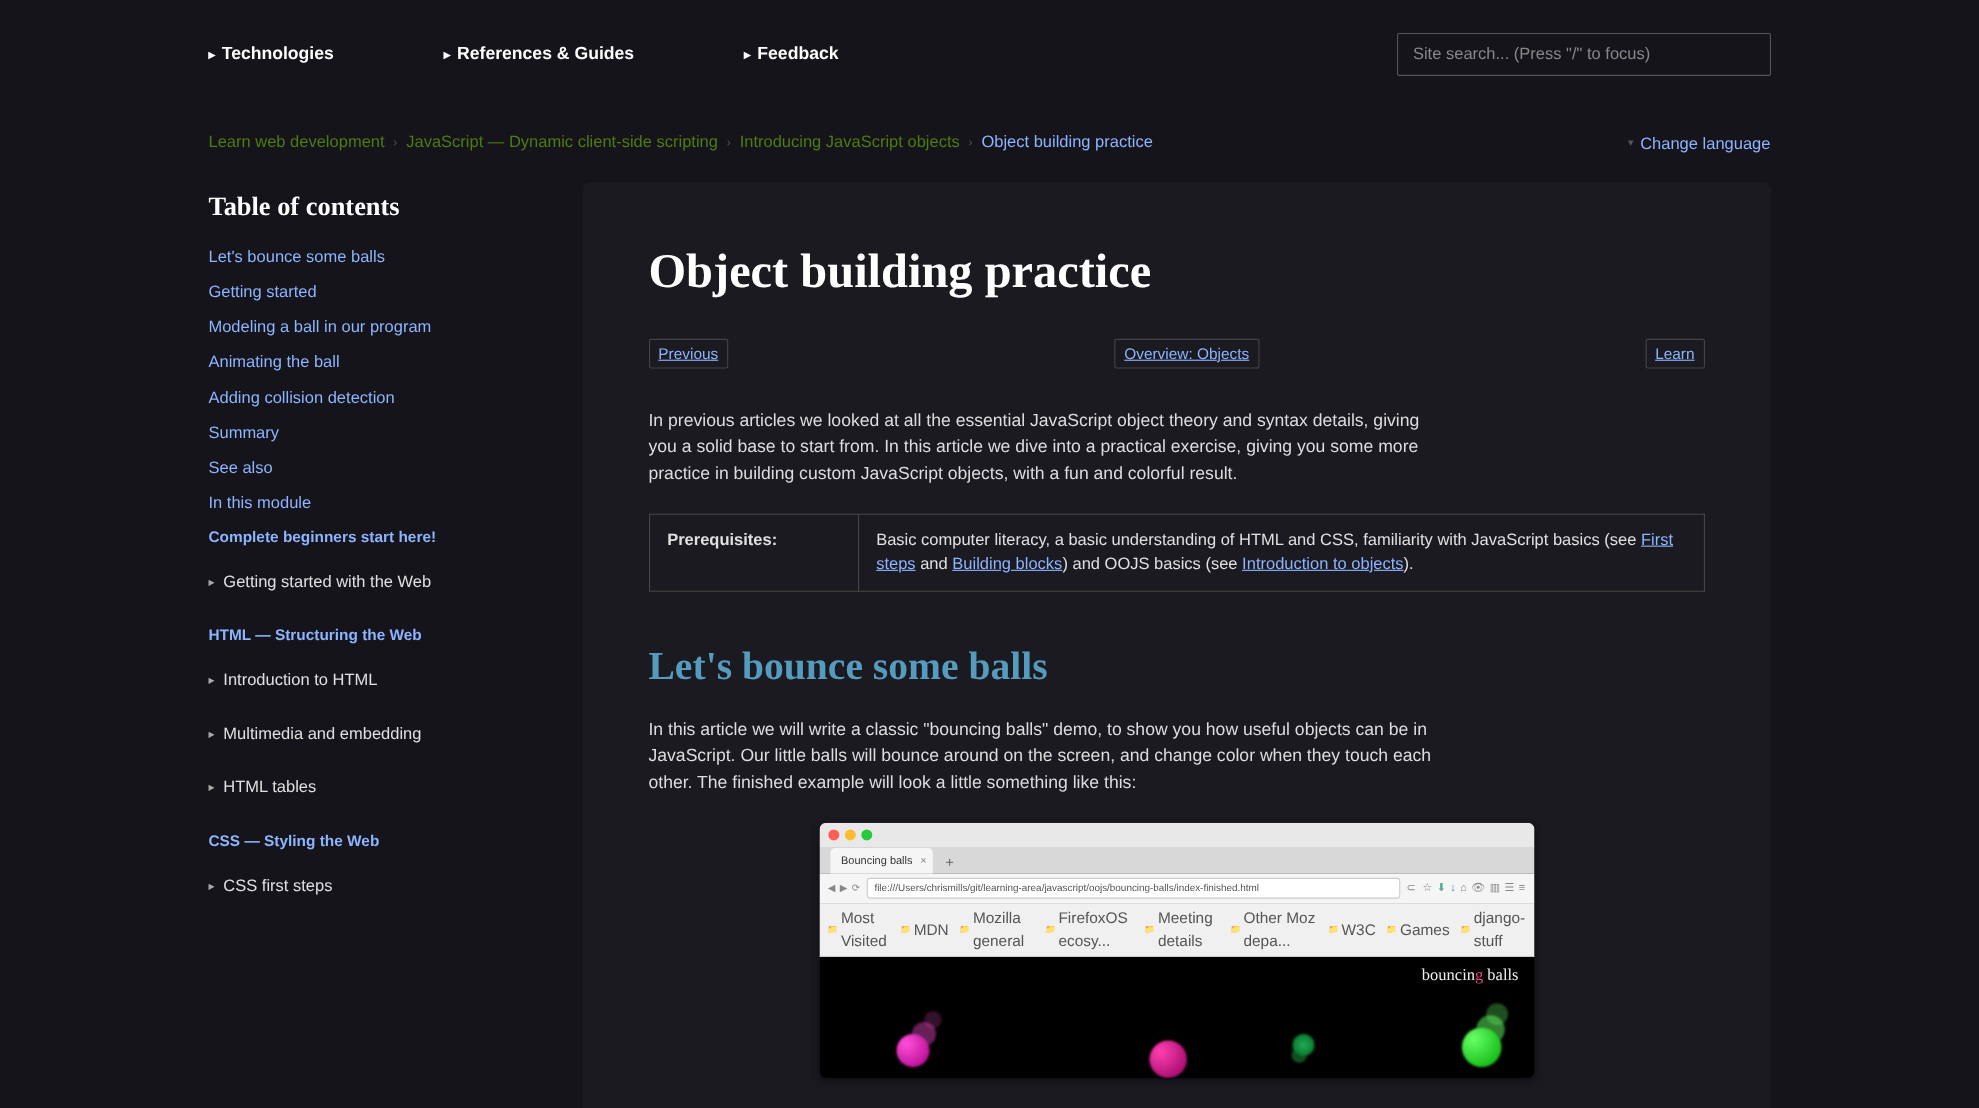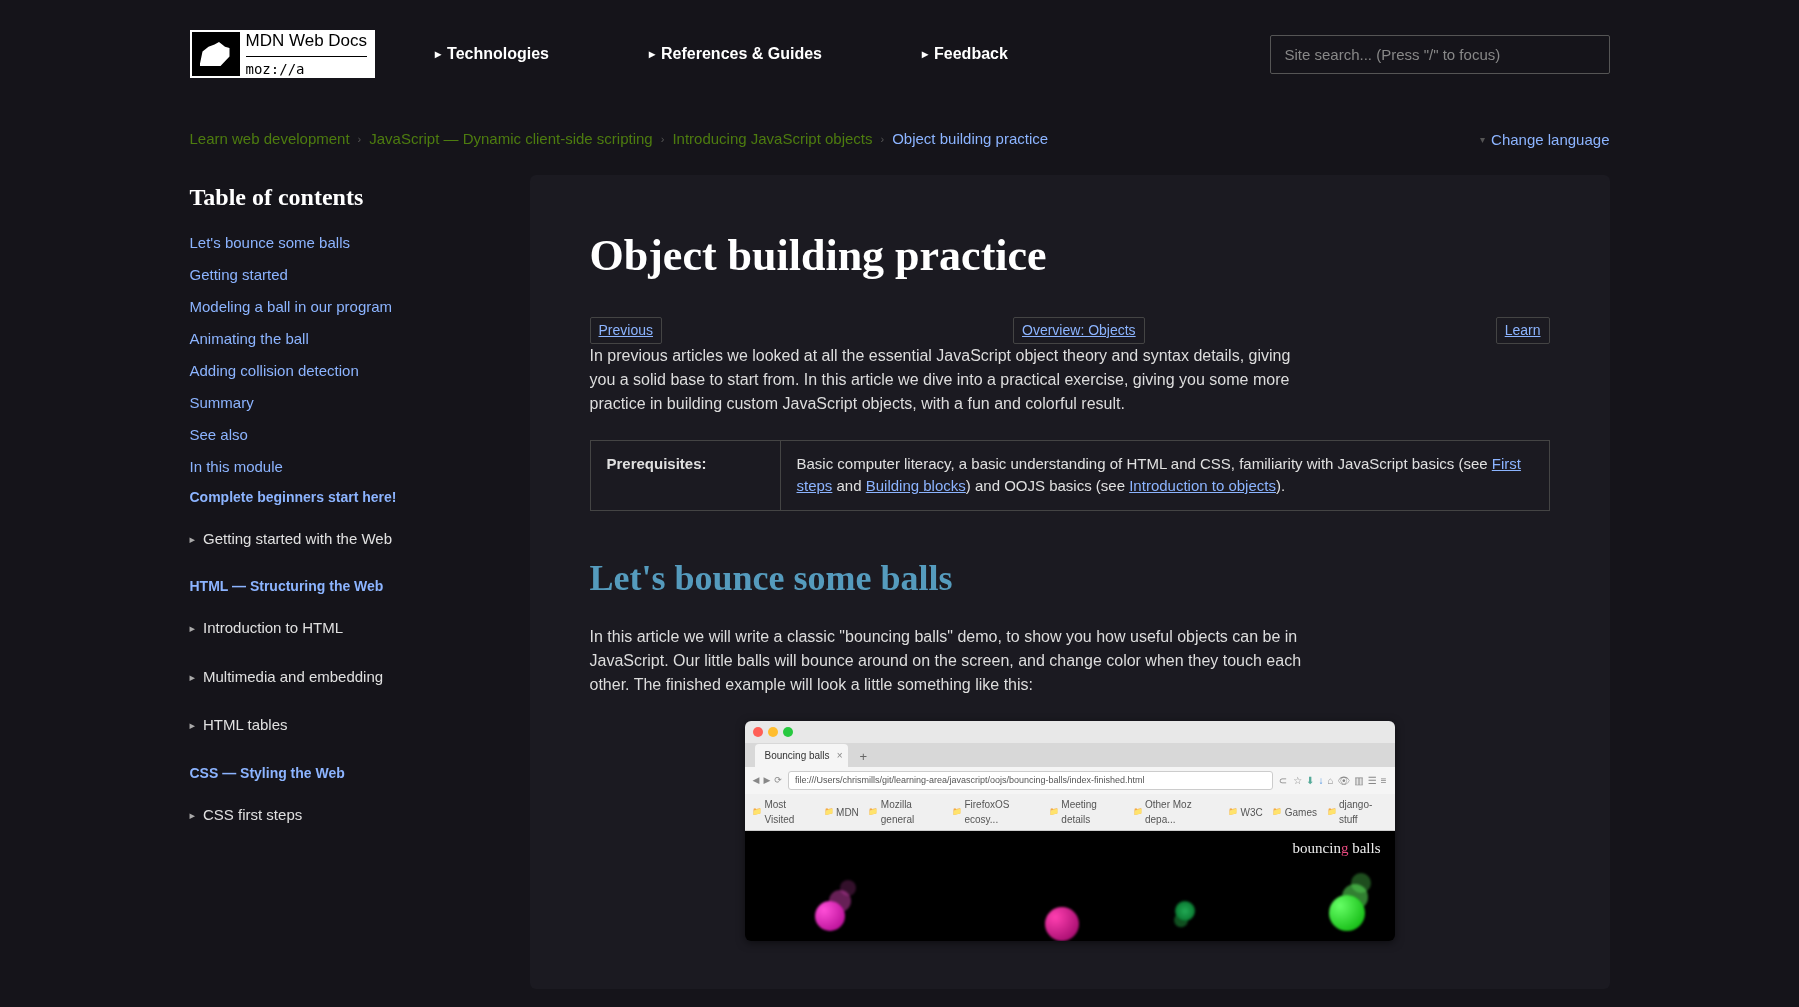--- a/index.html
+++ b/index.html
@@ -169,20 +169,21 @@
 article h1 {
   font-family: Georgia, serif;
   font-size: 44px;
   font-weight: 700;
   color: #fff;
   margin-bottom: 28px;
 }
 .pager {
   display: flex;
   justify-content: space-between;
+  margin-bottom: 36px;
 }
 .pager a {
   color: #8cb4ff;
   text-decoration: underline;
   border: 1px solid #444;
   padding: 2px 8px;
   font-size: 14px;
   border-radius: 2px;
 }
 .intro { max-width: 720px; color: #ddd; margin-bottom: 24px; }
@@ -265,21 +266,21 @@
   color: #555;
   font-size: 9px;
 }
 .url-icons { display: flex; gap: 4px; }
 .url-icons span { color: #888; font-size: 10px; }
 .bookmarks {
   background: #f0f0f0;
   padding: 3px 8px;
   display: flex;
   gap: 10px;
-  font-size: 10px;
+  font-size: 14px;
   color: #555;
   border-bottom: 1px solid #ccc;
 }
 .bm { display: flex; gap: 2px; align-items: center; }
 .bm::before { content: "📁"; font-size: 8px; }
 .demo-canvas {
   background: #000;
   height: 110px;
   position: relative;
 }
@@ -299,27 +300,20 @@
 .ball.b1 { left: 70px; bottom: 10px; width: 30px; height: 30px; background: radial-gradient(circle at 30% 30%, #ff4fd8, #a80088); box-shadow: 10px -15px 0 -4px rgba(255,79,216,0.4), 18px -28px 0 -7px rgba(255,79,216,0.2);}
 .ball.b2 { left: 300px; bottom: 0; width: 34px; height: 34px; background: radial-gradient(circle at 30% 30%, #ff3fb0, #8f005f); box-shadow: -6px 0 0 -6px rgba(255,63,176,0.5), 6px 0 0 -6px rgba(255,63,176,0.4);}
 .ball.b3 { left: 430px; bottom: 20px; width: 20px; height: 20px; background: radial-gradient(circle, #2a5, #062); transform: rotate(-30deg); box-shadow: -8px 6px 0 -3px rgba(40,200,80,0.4);}
 .ball.b4 { right: 30px; bottom: 10px; width: 36px; height: 36px; background: radial-gradient(circle at 30% 30%, #6f6, #0a0); box-shadow: 8px -16px 0 -5px rgba(100,255,100,0.5), 14px -30px 0 -8px rgba(100,255,100,0.3);}
 </style>
 </head>
 <body>
 
 <header>
   <div class="container header-inner">
-    <div class="logo">
-      <div class="logo-icon"></div>
-      <div class="logo-text">
-        <span class="logo-text-top">MDN Web Docs</span>
-        <span class="logo-text-bottom">moz://a</span>
-      </div>
-    </div>
     <nav class="top-nav">
       <span class="nav-item">Technologies</span>
       <span class="nav-item">References &amp; Guides</span>
       <span class="nav-item">Feedback</span>
     </nav>
     <input class="search-box" placeholder="Site search... (Press &quot;/&quot; to focus)" style="">
   </div>
 </header>
 
 <div class="container">

